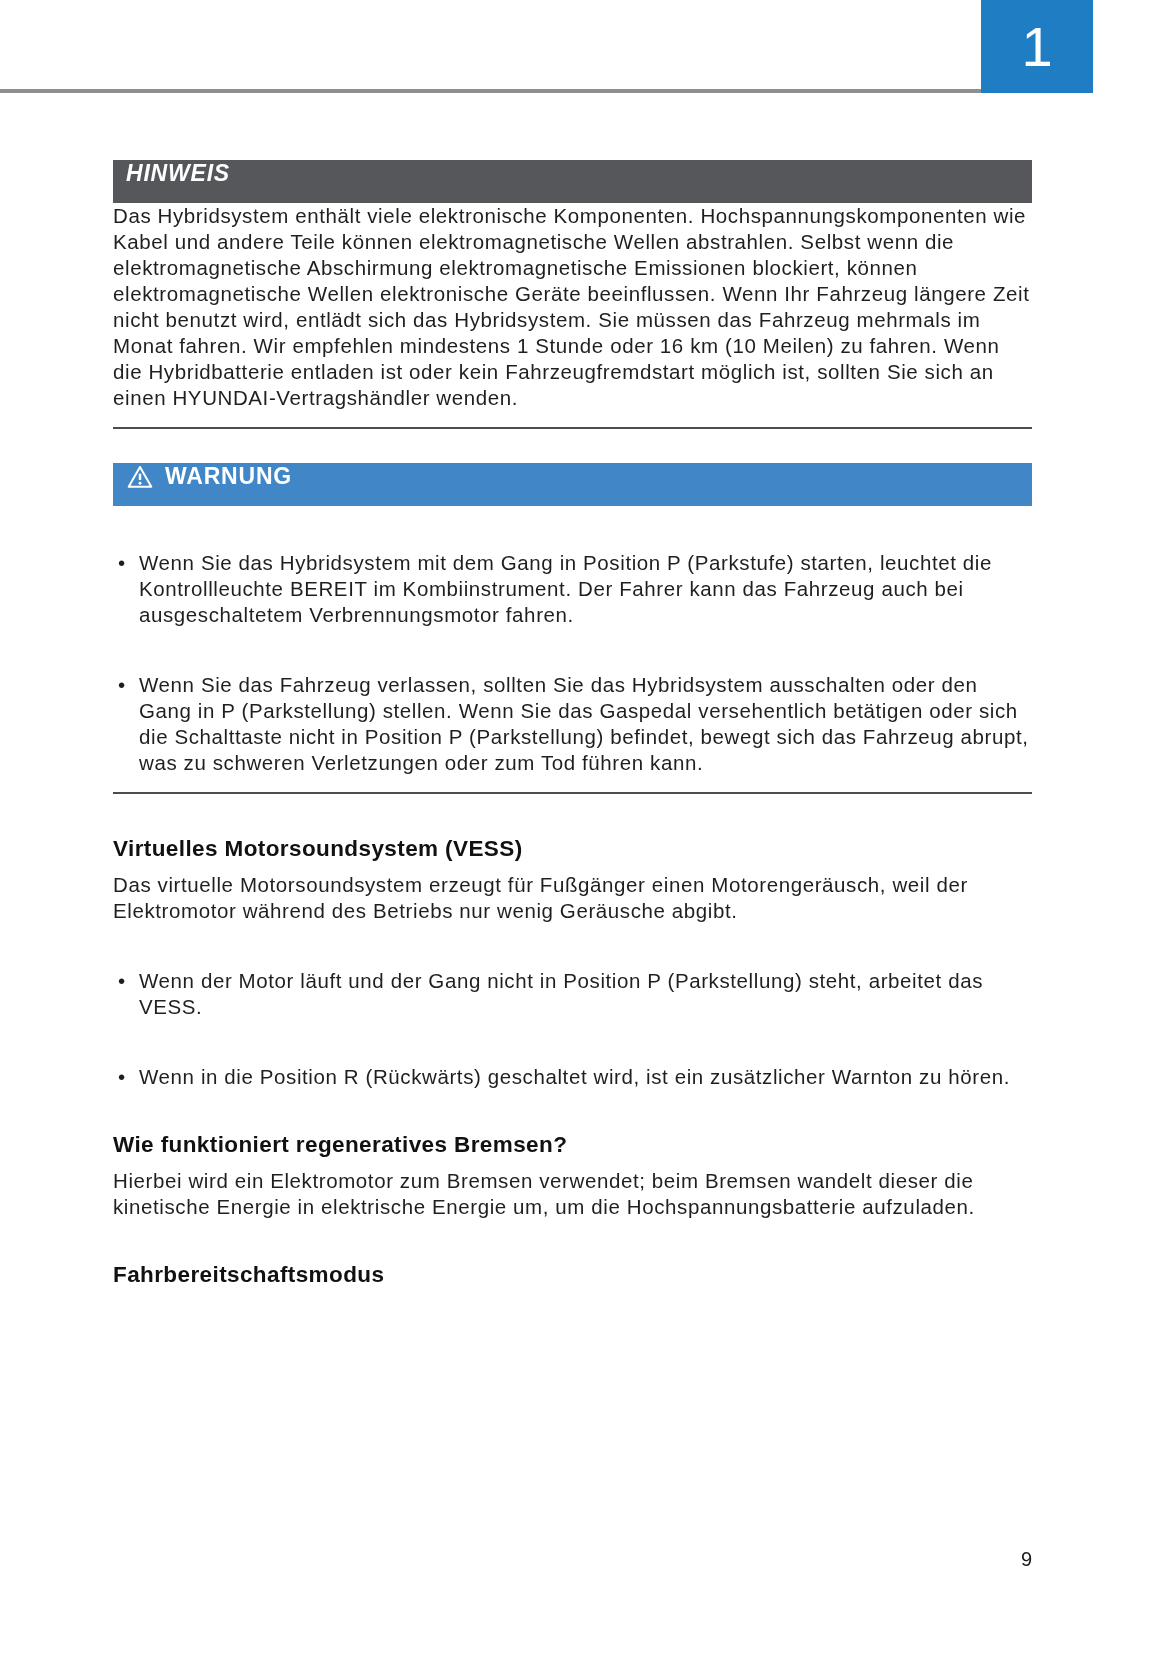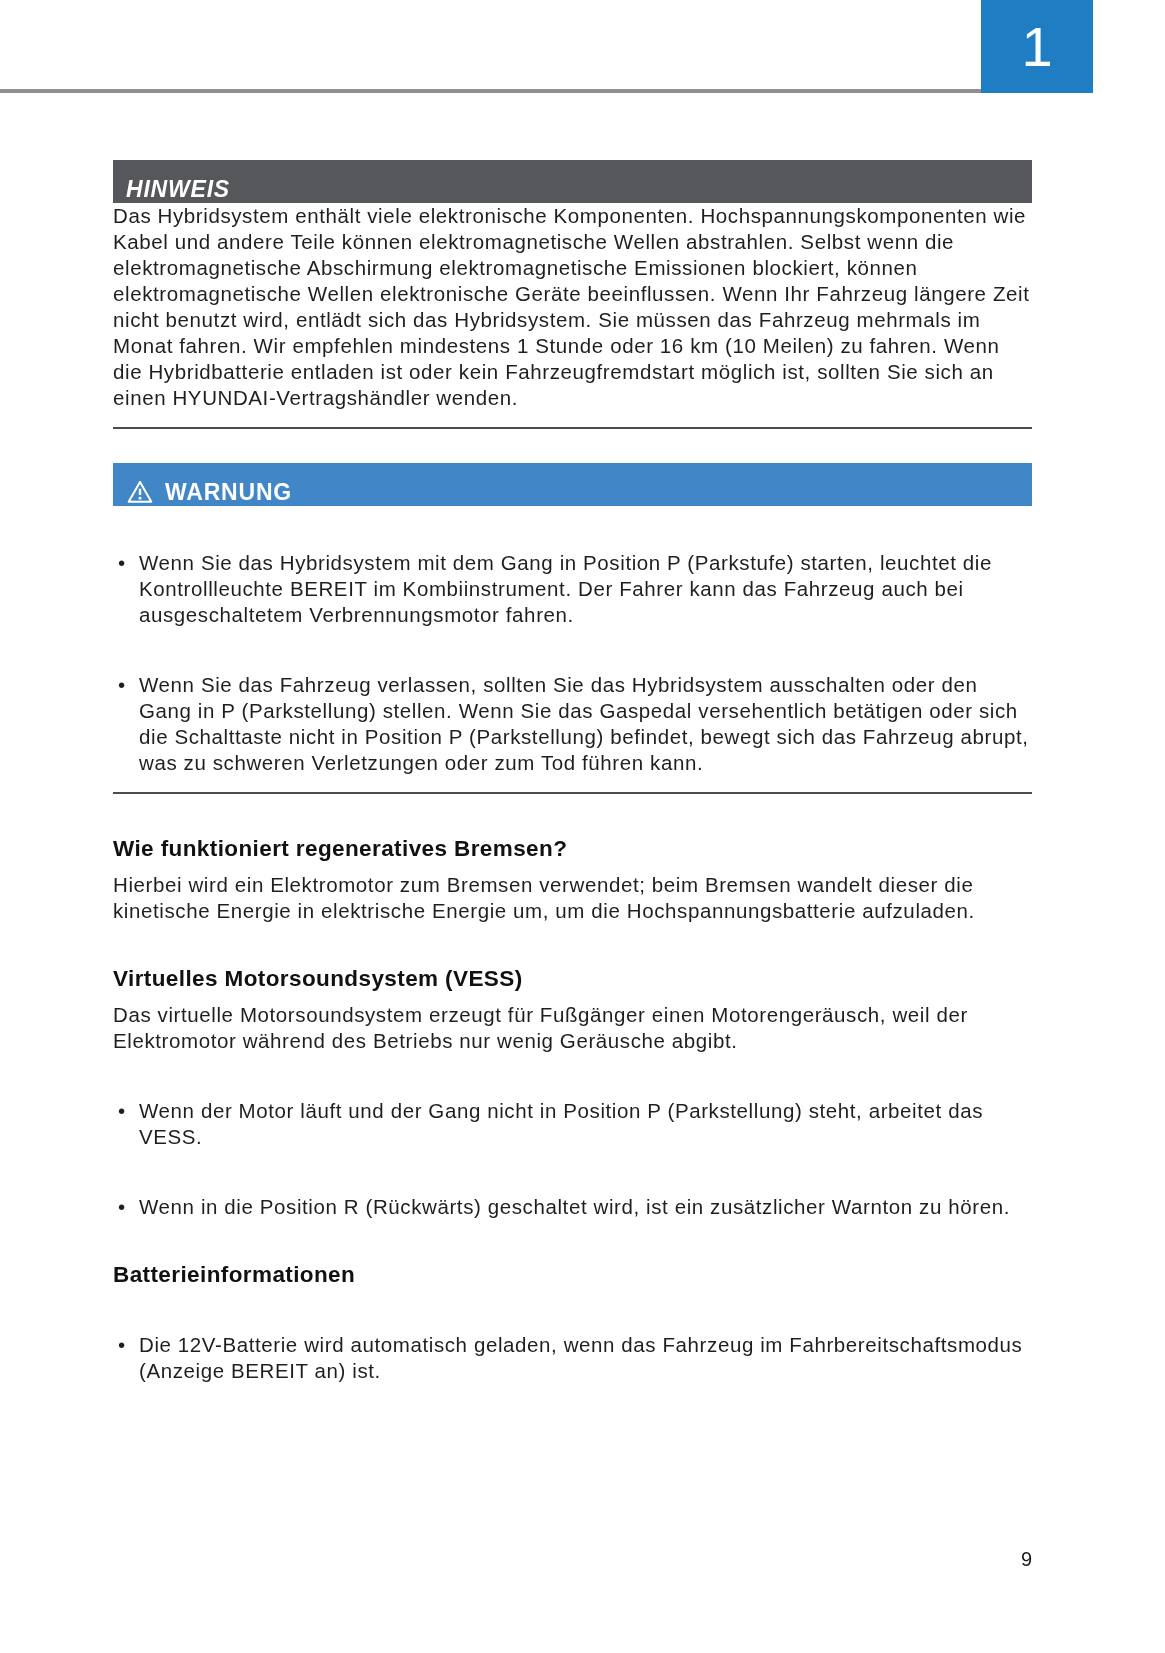--- a/index.html
+++ b/index.html
@@ -41,21 +41,21 @@
   .content {
     position: absolute;
     left: 113px;
     top: 160px;
     width: 919px;
   }
 
   .callout-bar {
     height: 43px;
     display: flex;
-    align-items: flex-end;
+    align-items: flex-start;
     padding: 0 13px;
     color: #ffffff;
   }
   .notice-bar { background: #56575b; }
   .notice-title {
     font-style: italic;
     font-weight: bold;
     font-size: 23px;
     letter-spacing: 0.8px;
   }
@@ -152,35 +152,34 @@
       <span class="warning-title">WARNUNG</span>
     </div>
     <ul class="bullets">
       <li>Wenn Sie das Hybridsystem mit dem Gang in Position P (Parkstufe) starten, leuchtet die Kontrollleuchte BEREIT im Kombiinstrument. Der Fahrer kann das Fahrzeug auch bei ausgeschaltetem Verbrennungsmotor fahren.</li>
       <li>Wenn Sie das Fahrzeug verlassen, sollten Sie das Hybridsystem ausschalten oder den Gang in P (Parkstellung) stellen. Wenn Sie das Gaspedal versehentlich betätigen oder sich die Schalttaste nicht in Position P (Parkstellung) befindet, bewegt sich das Fahrzeug abrupt, was zu schweren Verletzungen oder zum Tod führen kann.</li>
     </ul>
     <hr class="section-rule">
   </section>
 
   <section>
-    <h2 class="section-heading">Wie funktioniert regeneratives Bremsen?</h2>
-    <p class="body-text">Hierbei wird ein Elektromotor zum Bremsen verwendet; beim Bremsen wandelt dieser die kinetische Energie in elektrische Energie um, um die Hochspannungsbatterie aufzuladen.</p>
-  </section>
-
-  <section>
     <h2 class="section-heading">Virtuelles Motorsoundsystem (VESS)</h2>
     <p class="body-text">Das virtuelle Motorsoundsystem erzeugt für Fußgänger einen Motorengeräusch, weil der Elektromotor während des Betriebs nur wenig Geräusche abgibt.</p>
     <ul class="bullets">
       <li>Wenn der Motor läuft und der Gang nicht in Position P (Parkstellung) steht, arbeitet das VESS.</li>
       <li>Wenn in die Position R (Rückwärts) geschaltet wird, ist ein zusätzlicher Warnton zu hören.</li>
     </ul>
   </section>
 
   <section>
-    <h2 class="section-heading">Batterieinformationen</h2>
+    <h2 class="section-heading">Wie funktioniert regeneratives Bremsen?</h2>
+    <p class="body-text">Hierbei wird ein Elektromotor zum Bremsen verwendet; beim Bremsen wandelt dieser die kinetische Energie in elektrische Energie um, um die Hochspannungsbatterie aufzuladen.</p>
+  </section>
+
+  <section>
+    <h2 class="section-heading">Fahrbereitschaftsmodus</h2>
     <ul class="bullets">
-      <li>Die 12V-Batterie wird automatisch geladen, wenn das Fahrzeug im Fahrbereitschaftsmodus (Anzeige BEREIT an) ist.</li>
     </ul>
   </section>
 
 </main>
 
 <div class="page-number">9</div>
 
 </body></html>

